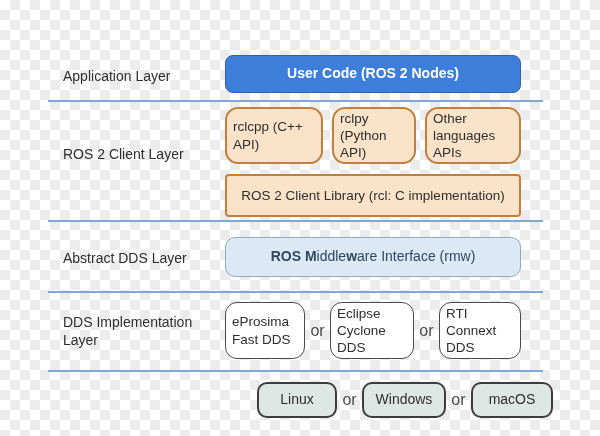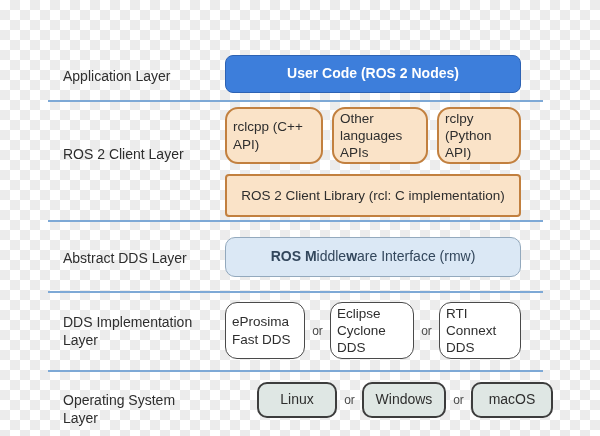--- a/index.html
+++ b/index.html
@@ -47,40 +47,40 @@
   }
   .rmw{
     position:absolute;left:225px;top:237px;width:296px;height:40px;
     background:var(--rmw-box-fill);border:1.5px solid var(--rmw-box-border);
     border-radius:10px;font-size:14px;color:var(--rmw-text);
   }
   .rmw .b{font-weight:700;}
   .dds-row{position:absolute;left:225px;top:302px;width:296px;height:57px;display:flex;justify-content:space-between;align-items:stretch;}
   .white{background:var(--dds-box-fill);border:1.8px solid var(--dds-box-border);border-radius:12px;}
   .wd1{width:80px}.wd2{width:84px}.wd3{width:82px}
-  .or{align-self:center;font-size:12px;color:var(--or-text);}
+  .or{align-self:center;font-size:16px;color:var(--or-text);}
   .os-row{position:absolute;left:225px;top:382px;width:296px;height:36px;display:flex;justify-content:space-between;align-items:stretch;margin-left:32px;}
   .osbox{background:var(--os-box-fill);border:2px solid var(--os-box-border);border-radius:10px;font-size:14px;}
 </style>
 </head>
 <body>
 
 <div class="canvas">
 
 
   <div class="layer-label lbl-app">Application Layer</div>
   <div class="box app-box">User Code (ROS 2 Nodes)</div>
 
   <div class="divider d1"></div>
 
   <div class="layer-label lbl-client">ROS 2 Client Layer</div>
   <div class="client-row">
     <div class="box peach w1">rclcpp (C++ API)</div>
+    <div class="box peach w2">rclpy (Python API)</div>
     <div class="box peach w3">Other languages APIs</div>
-    <div class="box peach w2">rclpy (Python API)</div>
   </div>
   <div class="box peach library">ROS 2 Client Library (rcl: C implementation)</div>
 
   <div class="divider d2"></div>
 
   <div class="layer-label lbl-abstract">Abstract DDS Layer</div>
   <div class="box rmw">
       <span>
     <span class="b">ROS </span><span class="b">M</span><span>iddle</span><span class="b">w</span><span>are Interface (rmw)</span>
   </span>
@@ -92,21 +92,20 @@
   <div class="dds-row">
     <div class="box white wd1">eProsima Fast DDS</div>
     <span class="or">or</span>
     <div class="box white wd2">Eclipse Cyclone DDS</div>
     <span class="or">or</span>
     <div class="box white wd3">RTI Connext DDS</div>
   </div>
 
   <div class="divider d4"></div>
 
-  <div class="layer-label lbl-os">Operating System Layer</div>
   <div class="os-row">
     <div class="box osbox wd1">Linux</div>
     <span class="or">or</span>
     <div class="box osbox wd2">Windows</div>
     <span class="or">or</span>
     <div class="box osbox wd3">macOS</div>
   </div>
 
 </div>
 

